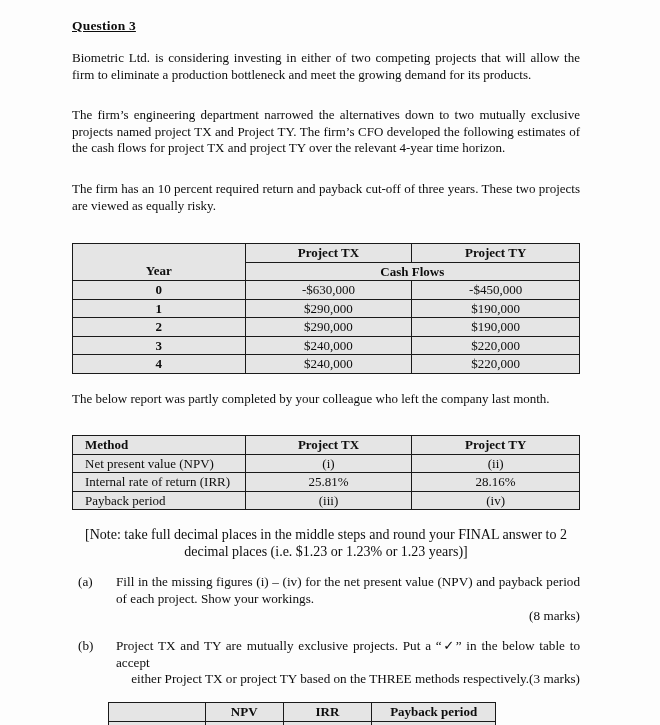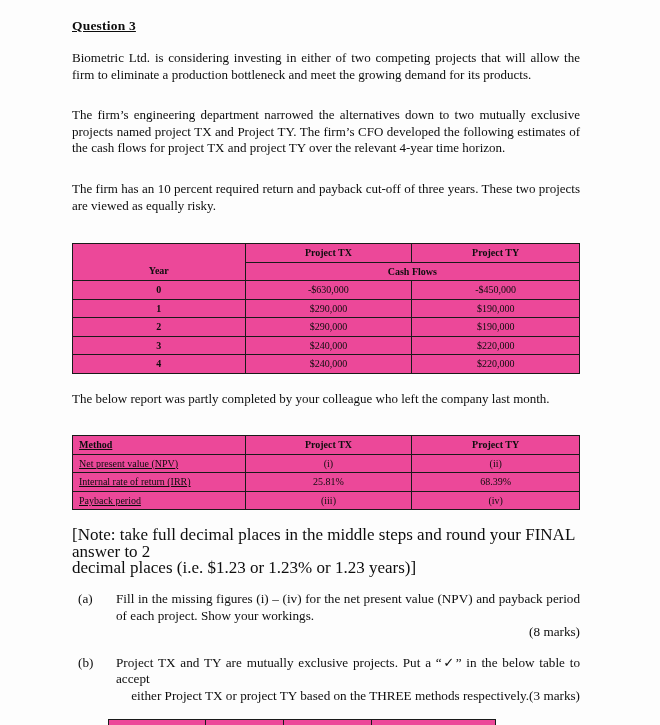--- a/index.html
+++ b/index.html
@@ -46,22 +46,22 @@
   p.para.tight {
     margin-bottom: 12px;
   }
   .gap-sm { height: 11px; }
   .gap-md { height: 14px; }
   .gap-lg { height: 17px; }
 
   
   table.grid {
     border-collapse: collapse;
-    font-size: 10px;
-    background: #ec4899;
+    font-size: 13px;
+    background: #e5e5e5;
   }
   table.grid td, table.grid th {
     border: 1px solid #1a1a1a;
     padding: 1px 5px;
     line-height: 15.5px;
     font-weight: normal;
     text-align: center;
     vertical-align: middle;
   }
   table.grid th {
@@ -87,22 +87,21 @@
   #method-table {
     width: 508px;
     margin: 2px 0 0 0;
   }
   #method-table col.m1 { width: 173px; }
   #method-table col.m2 { width: 167px; }
   #method-table col.m3 { width: 168px; }
   #method-table td.method-name,
   #method-table th.method-head {
     text-align: left;
-    padding-left: 6px;
-    text-decoration: underline;
+    padding-left: 12px;
   }
 
   
   #decision-table {
     width: 388px;
     margin: 0 0 0 36px;
   }
   #decision-table col.d1 { width: 97px; }
   #decision-table col.d2 { width: 78px; }
   #decision-table col.d3 { width: 89px; }
@@ -135,23 +134,24 @@
     text-justify: inter-word;
   }
   .item .body .lastline {
     display: flex;
     justify-content: flex-end;
   }
   .marks {
     white-space: nowrap;
   }
   .note {
-    font-size: 17px;
+    font-size: 14px;
     line-height: 16.6px;
     margin: 0;
+    text-align: center;
   }
 </style>
 </head>
 <body>
 
 <div class="page">
   <div class="content">
 
     <div class="q-title">Question 3</div>
 
@@ -230,21 +230,21 @@
           <th>Project TY</th>
         </tr>
         <tr>
           <td class="method-name">Net present value (NPV)</td>
           <td>(i)</td>
           <td>(ii)</td>
         </tr>
         <tr>
           <td class="method-name">Internal rate of return (IRR)</td>
           <td>25.81%</td>
-          <td>68.39%</td>
+          <td>28.16%</td>
         </tr>
         <tr>
           <td class="method-name">Payback period</td>
           <td>(iii)</td>
           <td>(iv)</td>
         </tr>
       </tbody>
     </table>
 
     <div class="gap-lg"></div>

